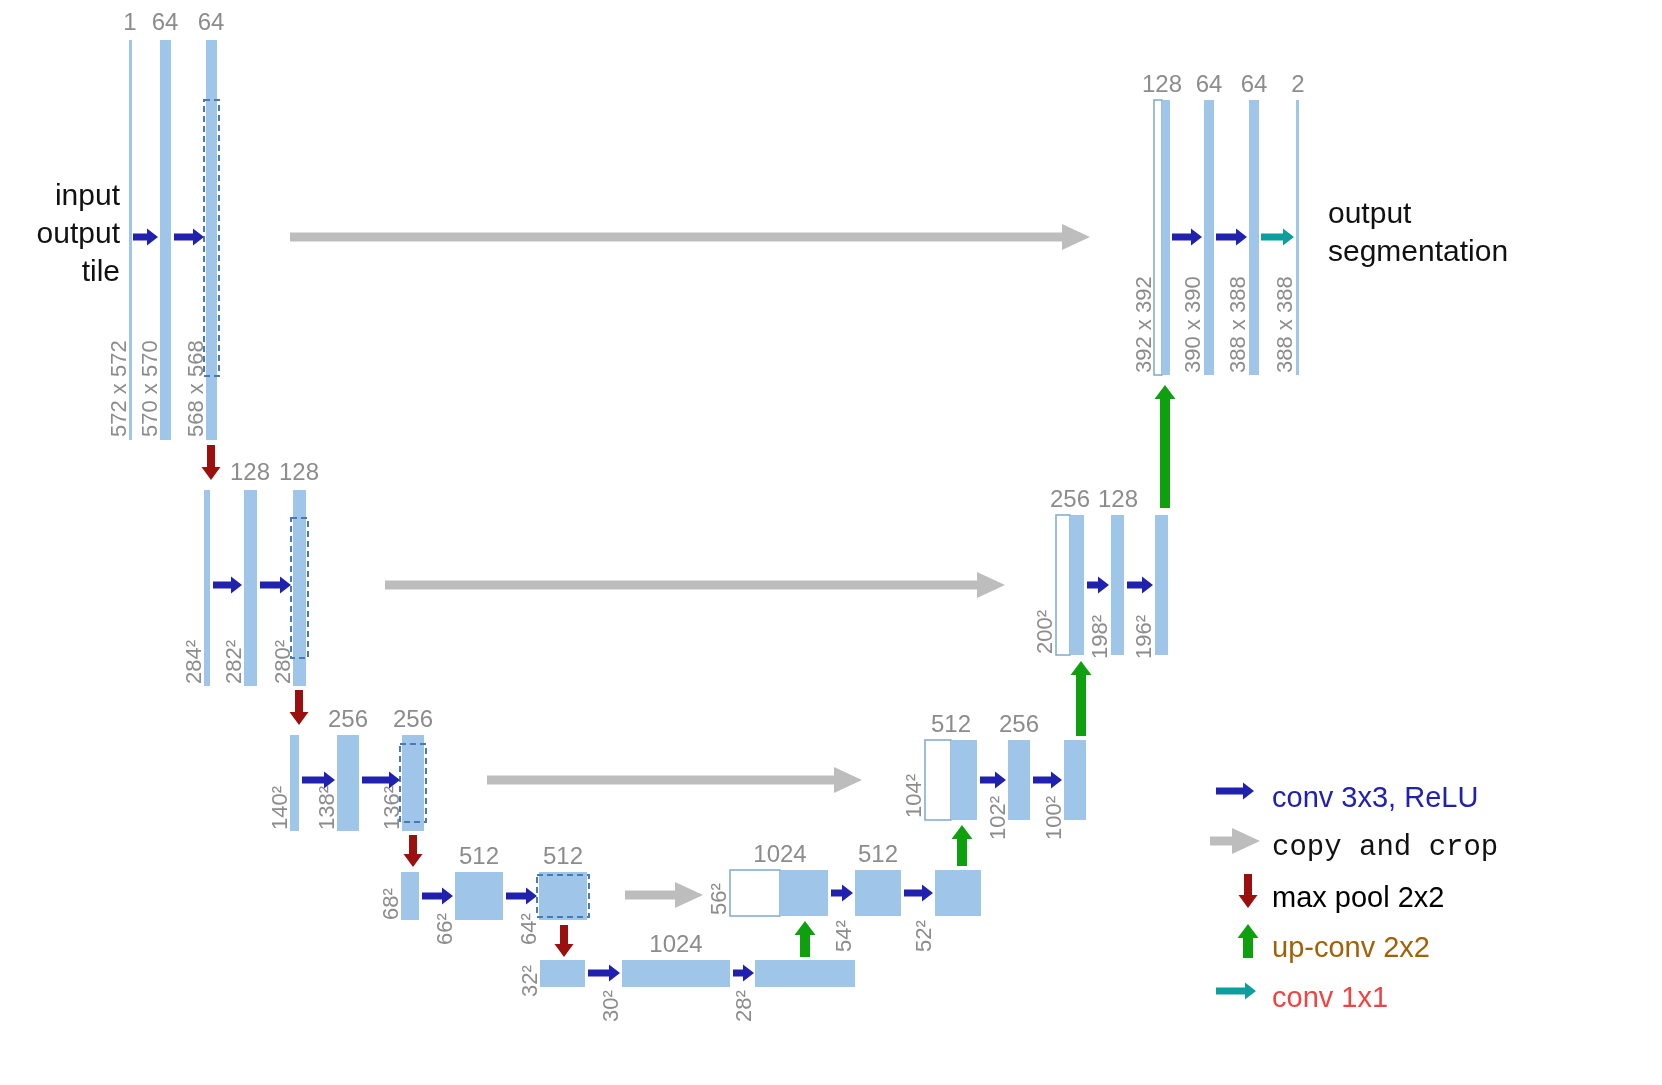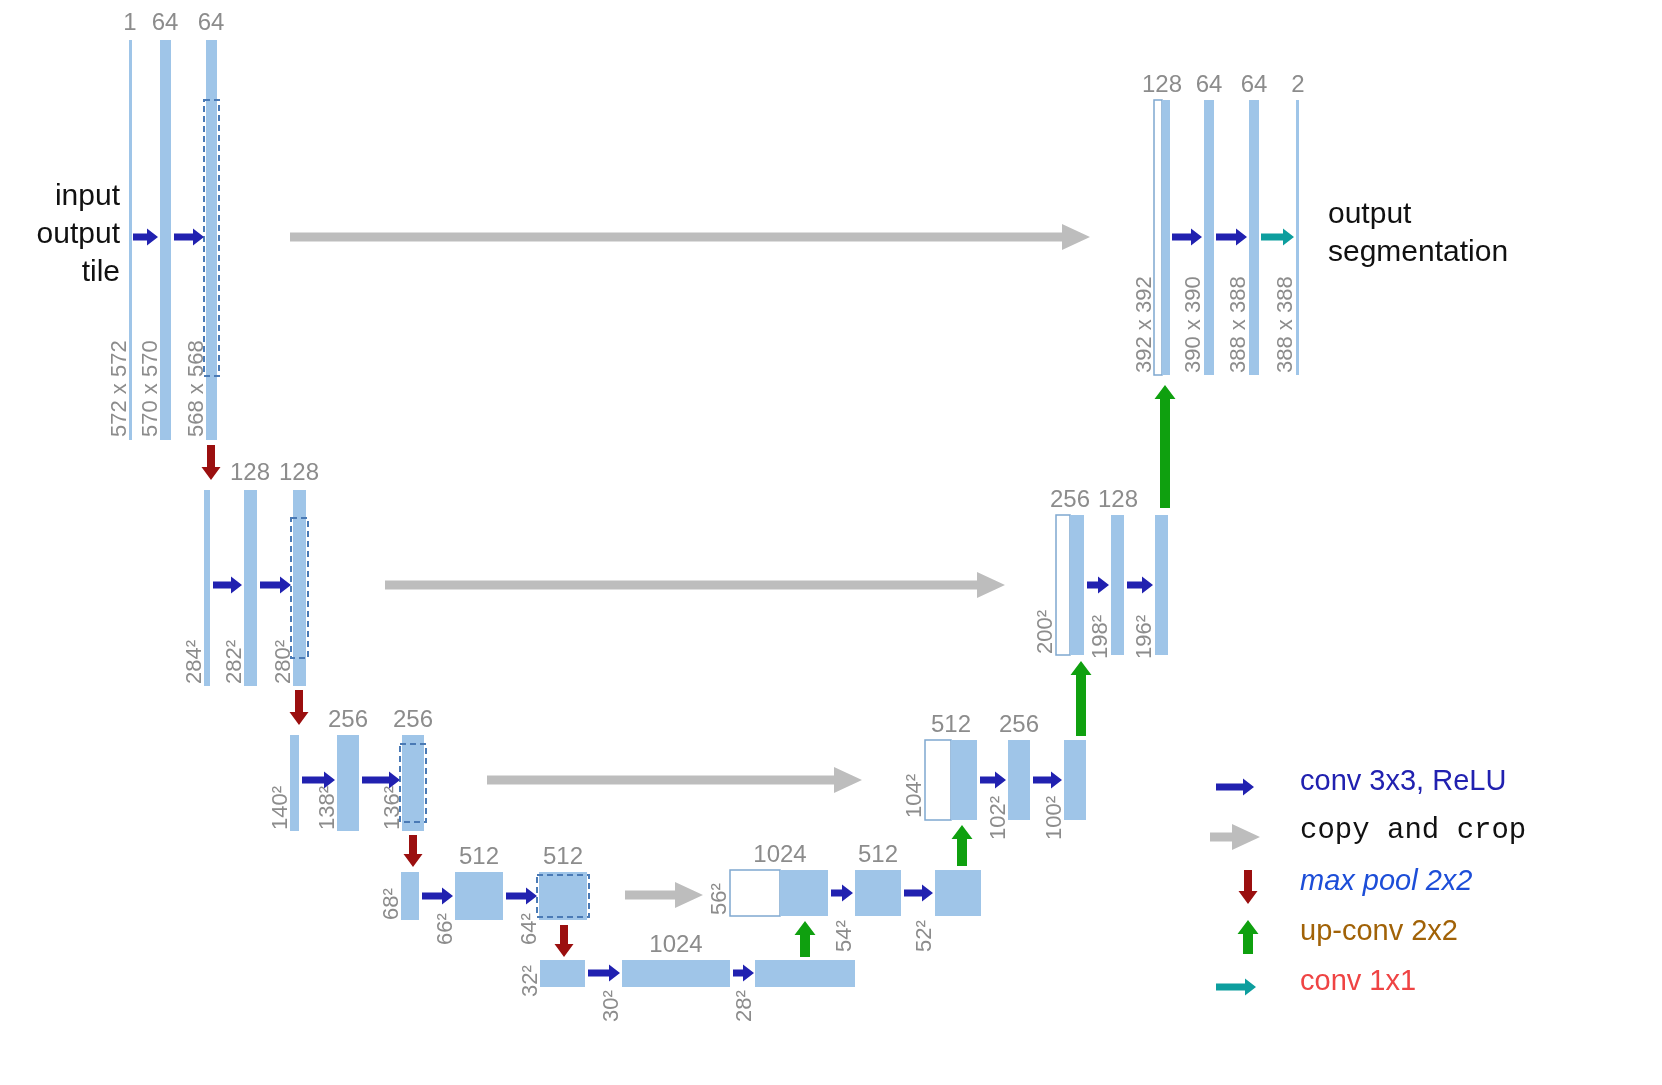--- a/index.html
+++ b/index.html
@@ -8,21 +8,21 @@
     font-family:"Liberation Sans","DejaVu Sans",sans-serif; overflow:hidden;
   }
   #diagram-svg { position:absolute; left:0; top:0; }
   #diagram-svg text { font-family:"Liberation Sans","DejaVu Sans",sans-serif; }
   #diagram-svg .chlab { font-size:24px; fill:#8c8c8c; }
   #diagram-svg .dimlab { font-size:22px; fill:#8c8c8c; }
   .caption { position:absolute; font-size:30px; color:#111111; line-height:38px; }
   #cap-input  { left:8px;   top:176px; width:112px; text-align:right; }
   #cap-output { left:1328px; top:194px; width:280px; text-align:left; }
   #legend { position:absolute; left:1208px; top:764px; width:440px; }
-  .legend-row { display:flex; align-items:flex-start; height:50px;gap:28px; }
+  .legend-row { display:flex; align-items:flex-end; height:50px; }
   .legend-arrow { width:58px; height:46px; flex:0 0 58px; }
   .legend-label { font-size:29px; margin-left:6px; white-space:nowrap; }
 </style>
 </head>
 <body>
 
 <div id="stage">
 
   <svg id="diagram-svg" width="1662" height="1085">
       <polygon points="290.0,241.5 1062.0,241.5 1062.0,250.0 1090.0,237.0 1062.0,224.0 1062.0,232.5 290.0,232.5" fill="#bdbdbd"></polygon>
@@ -163,21 +163,21 @@
     <div class="legend-row">
       <div class="legend-arrow"><svg width="58" height="46">
             <polygon points="2.0,27.5 24.0,27.5 24.0,36.0 52.0,23.0 24.0,10.0 24.0,18.5 2.0,18.5" fill="#bdbdbd"></polygon>
           </svg></div>
       <div class="legend-label" style="color: rgb(17, 17, 17); font-family: Liberation Mono, monospace;">copy and crop</div>
     </div>
     <div class="legend-row">
       <div class="legend-arrow"><svg width="58" height="46">
             <polygon points="36.0,6.0 36.0,27.0 30.5,27.0 40.0,40.0 49.5,27.0 44.0,27.0 44.0,6.0" fill="#9b0f0f"></polygon>
           </svg></div>
-      <div class="legend-label" style="color: #1d4ed8; font-style: italic;">max pool 2x2</div>
+      <div class="legend-label" style="color: #000000;">max pool 2x2</div>
     </div>
     <div class="legend-row">
       <div class="legend-arrow"><svg width="58" height="46">
             <polygon points="45.0,40.0 45.0,20.0 50.5,20.0 40.0,6.0 29.5,20.0 35.0,20.0 35.0,40.0" fill="#0fa00f"></polygon>
           </svg></div>
       <div class="legend-label" style="color: #a16207;">up-conv 2x2</div>
     </div>
     <div class="legend-row">
       <div class="legend-arrow"><svg width="58" height="46">
             <polygon points="8.0,26.5 37.0,26.5 37.0,31.5 48.0,23.0 37.0,14.5 37.0,19.5 8.0,19.5" fill="#0d9e9e"></polygon>

